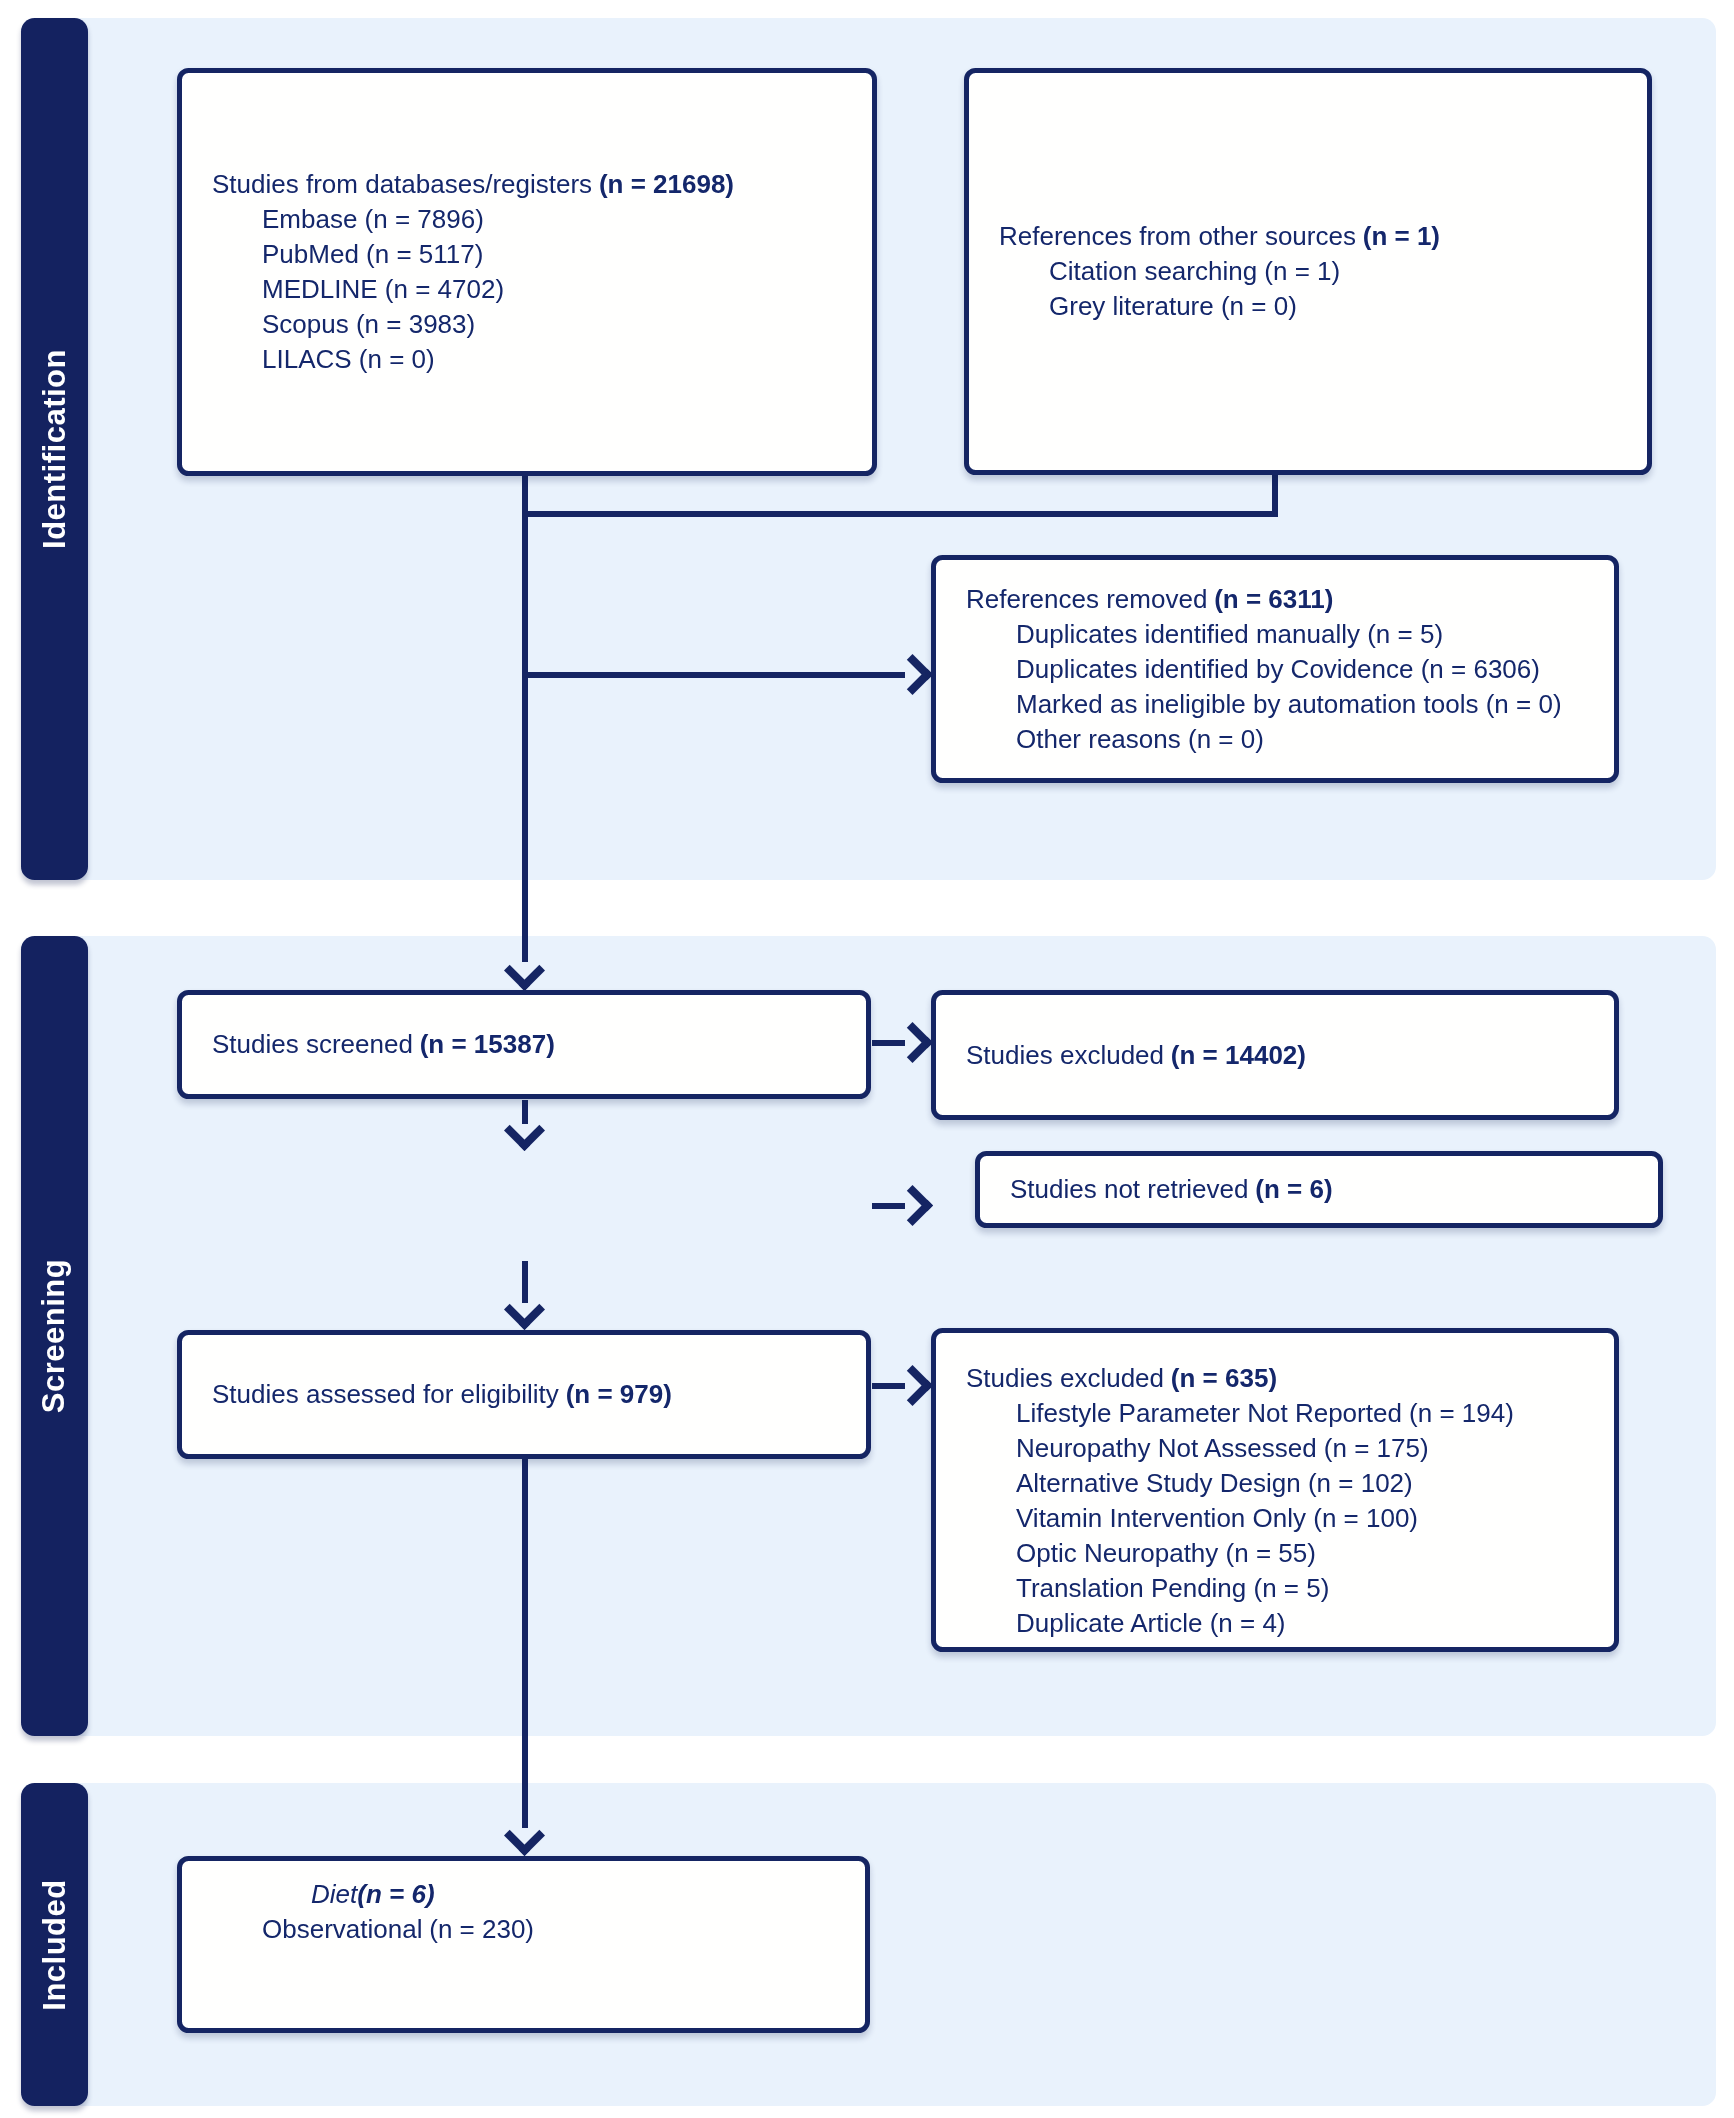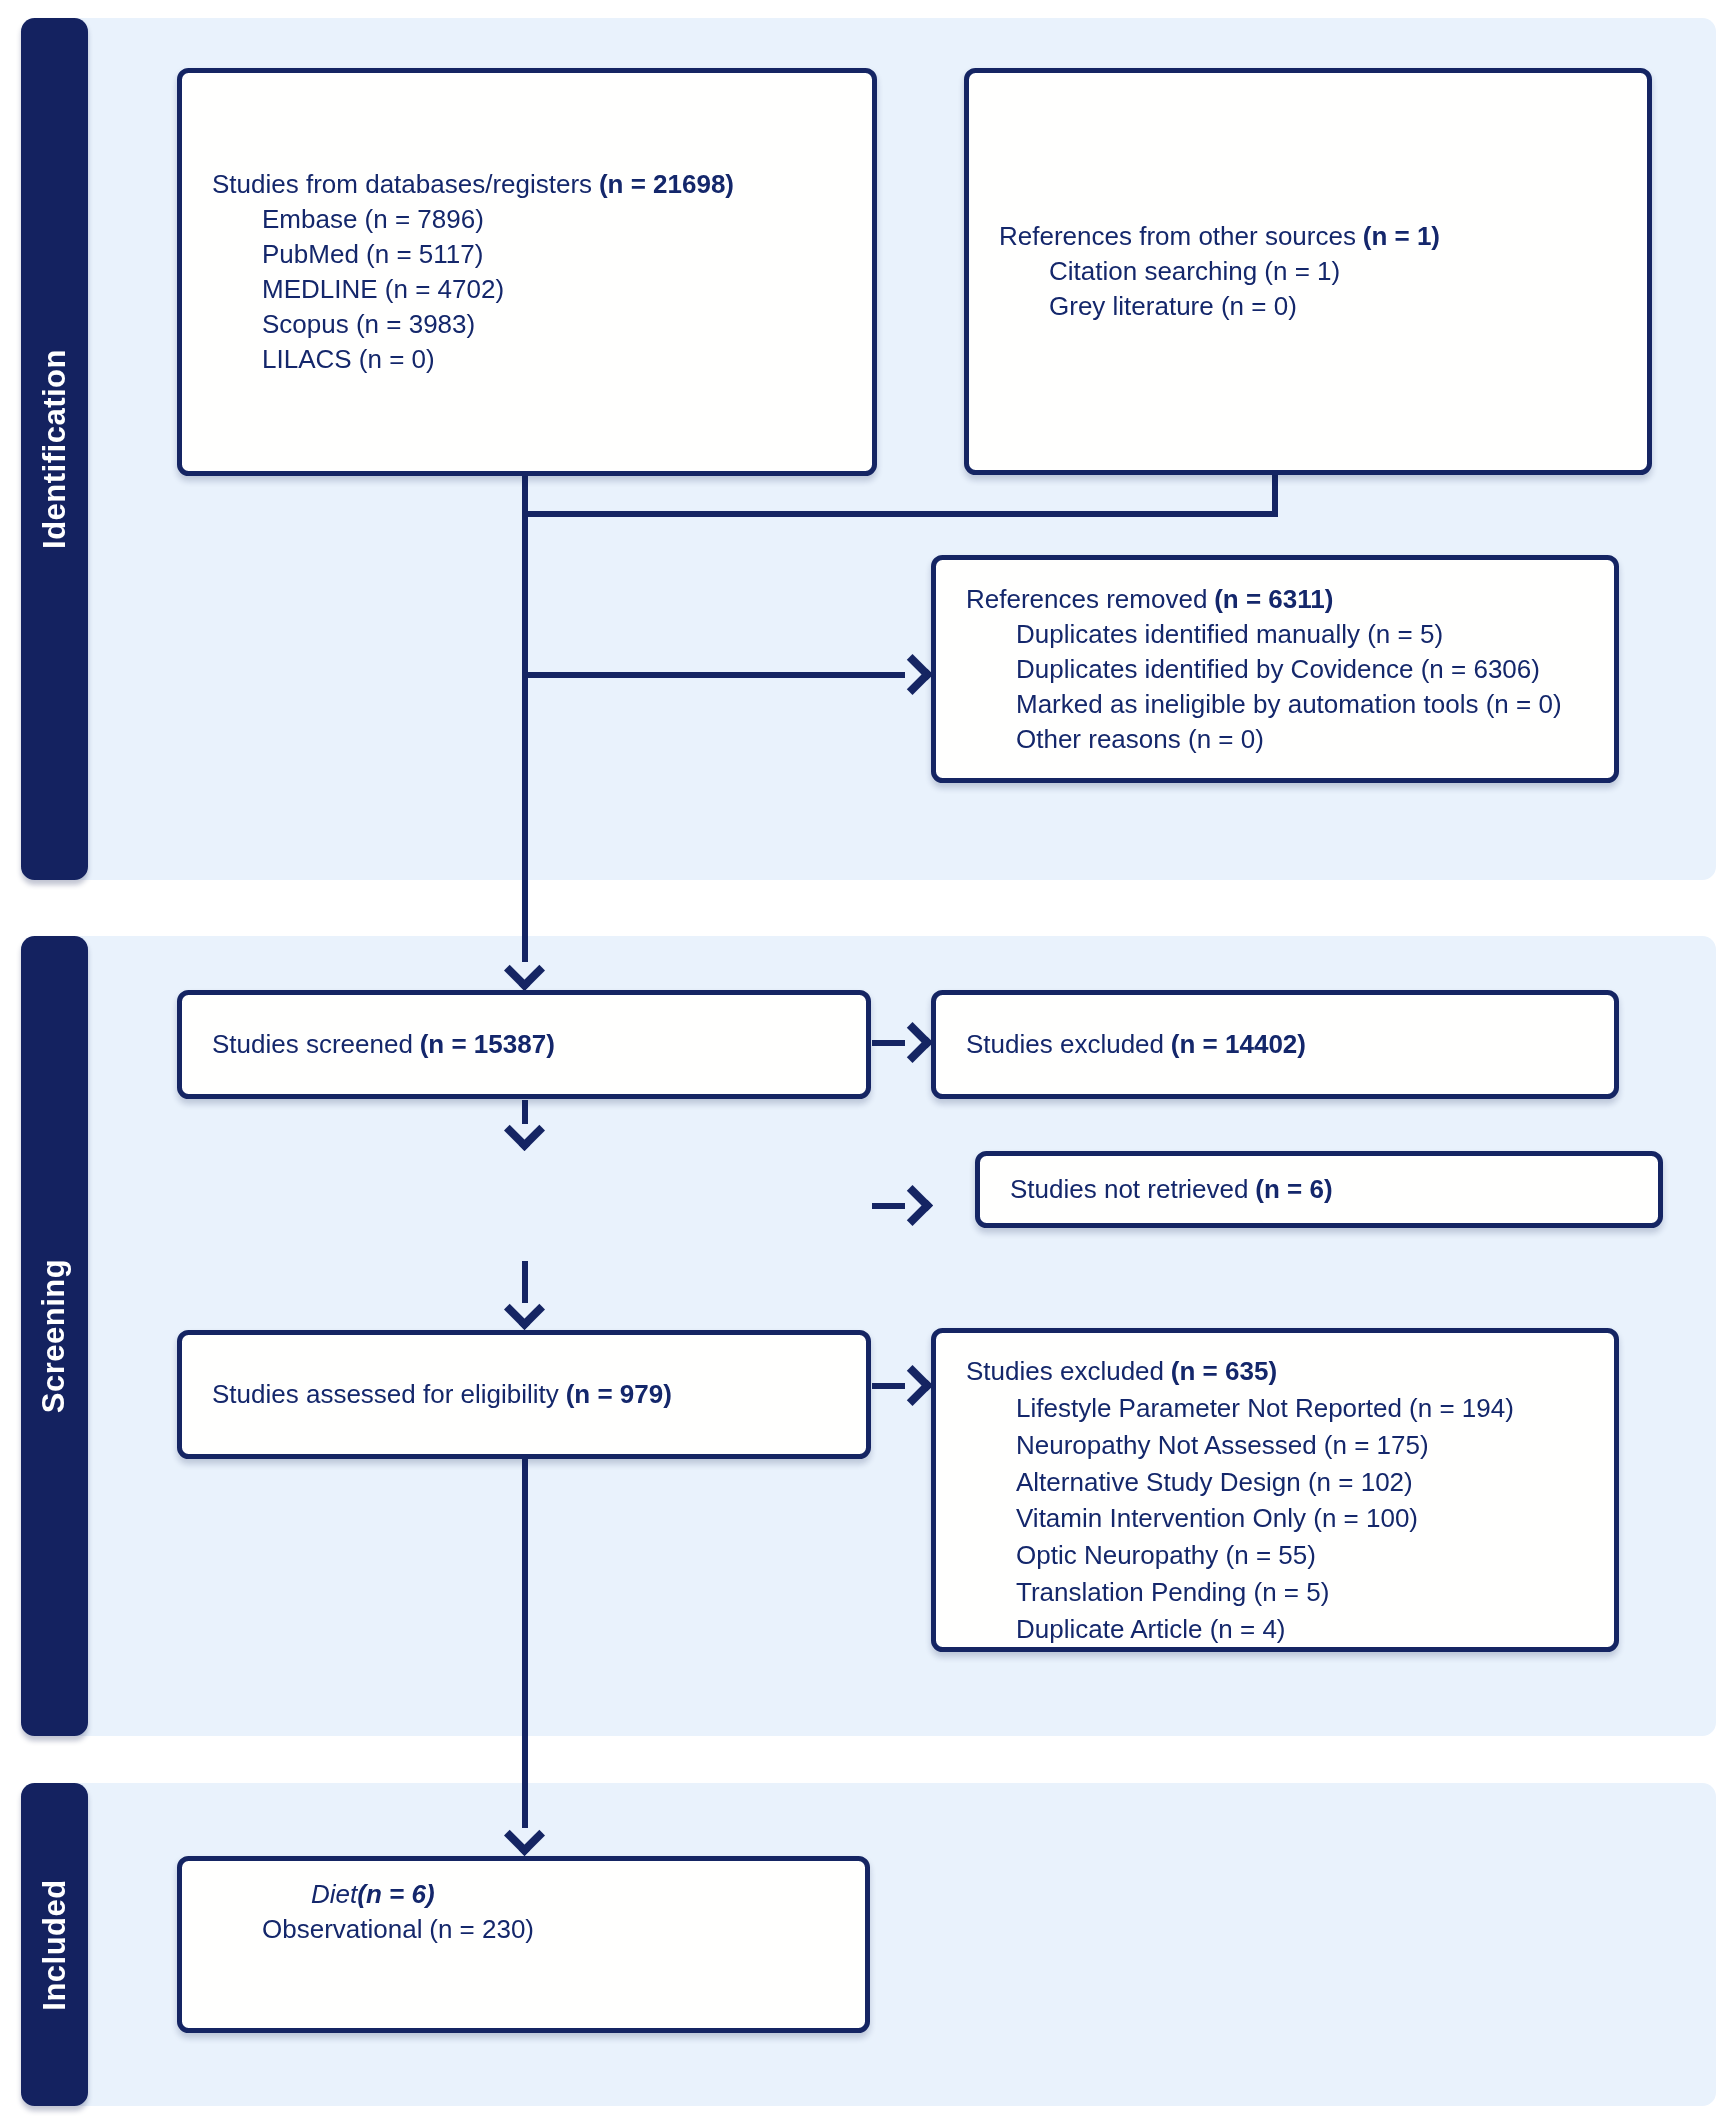--- a/index.html
+++ b/index.html
@@ -25,21 +25,21 @@
     position:absolute; background:#fffffe;
     border:5.7px solid #152563; border-radius:11.5px;
     box-sizing:border-box; box-shadow:0 4.7px 6.3px rgba(16,28,80,0.20);
   }
   .box-inner {
     position:absolute; inset:0; display:flex; flex-direction:column;
     padding-left:30px; padding-right:10.4px; font-size:26px; line-height:35px;
   }
   .v-center { justify-content:center; }
   .v-top30 { justify-content:flex-start; padding-top:15.6px; }
-  .v-top22 { justify-content:space-between; padding-top:21px; }
+  .v-top22 { justify-content:center; padding-top:21px; }
   .box-title { white-space:nowrap; }
   .box-title .n { font-weight:700; margin-left:6.8px;margin-top:41px; }
   .item { margin-left:50px; white-space:nowrap; }
   .item2 { margin-left:99px; white-space:nowrap;font-style:italic; }
   .item .n { margin-left:6.8px; }
   .item .n.bold, .item2 .n.bold { font-weight:700; }
   .line { position:absolute; background:#152563; }
   .chev { position:absolute; width:29px; height:29px; box-sizing:border-box;
           border:0 solid #152563; border-right-width:8.9px; border-bottom-width:8.9px; }
   .chev.down  { transform:rotate(45deg); }
@@ -119,21 +119,21 @@
       <div class="item">Other reasons (n = 0)</div>
     </div>
   </div>
 
   <div class="box" style="left:177px; top:990px; width:694px; height:109px;">
     <div class="box-inner v-center">
       <div class="box-title"><span>Studies screened</span><span class="n">(n = 15387)</span></div>
     </div>
   </div>
 
-  <div class="box" style="left:931px; top:990px; width:688px; height:109px;">
+  <div class="box" style="left:931px; top:990px; width:688px; height:130px;">
     <div class="box-inner v-center">
       <div class="box-title"><span>Studies excluded</span><span class="n">(n = 14402)</span></div>
     </div>
   </div>
 
 
   <div class="box" style="left:975px; top:1151px; width:688px; height:77px;">
     <div class="box-inner v-center">
       <div class="box-title"><span>Studies not retrieved</span><span class="n">(n = 6)</span></div>
     </div>

